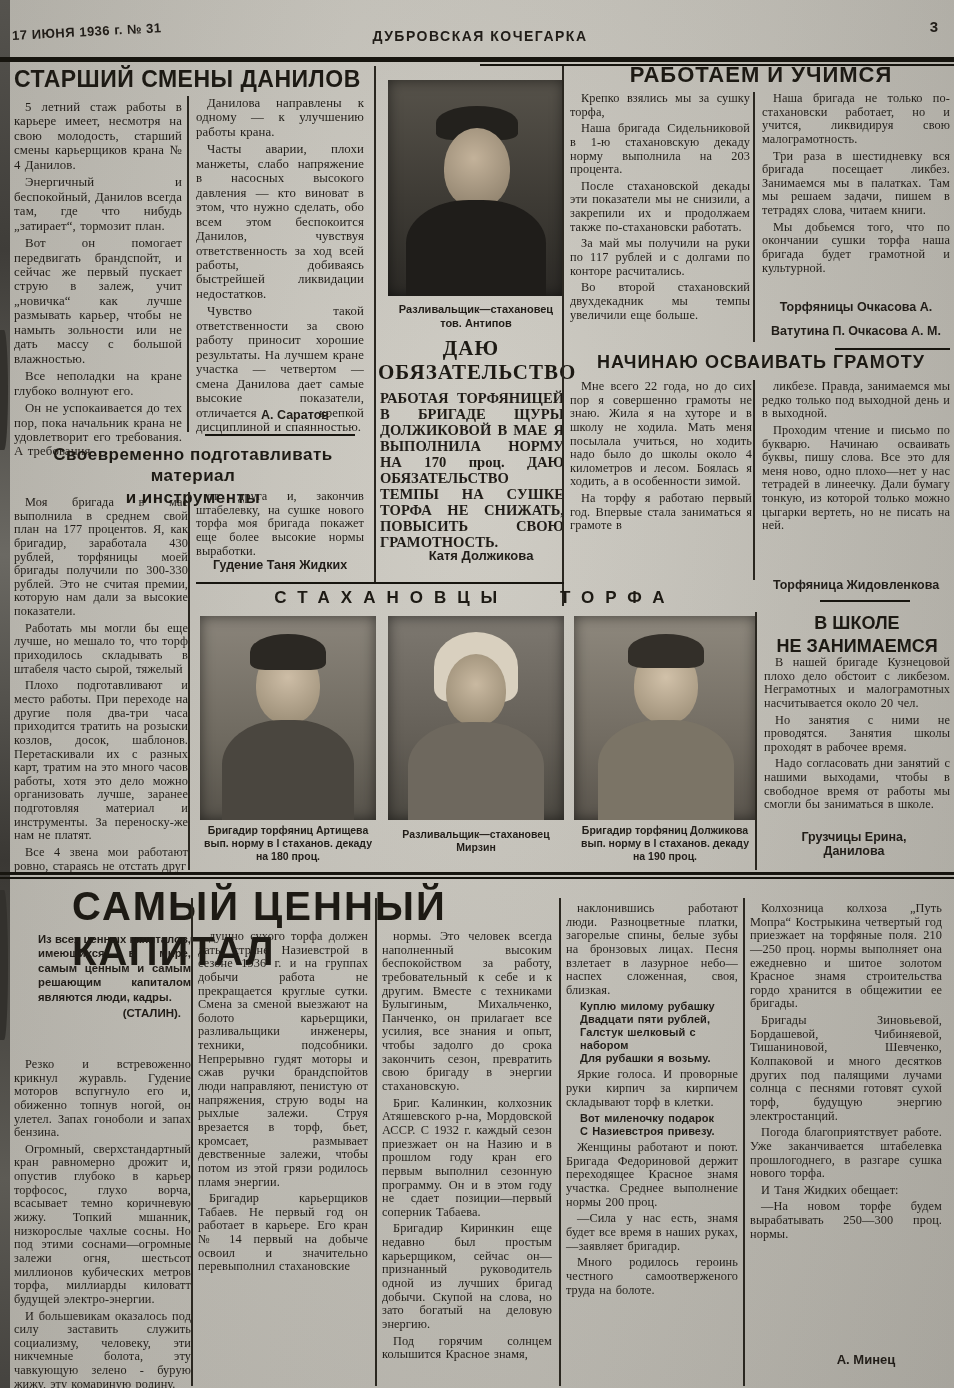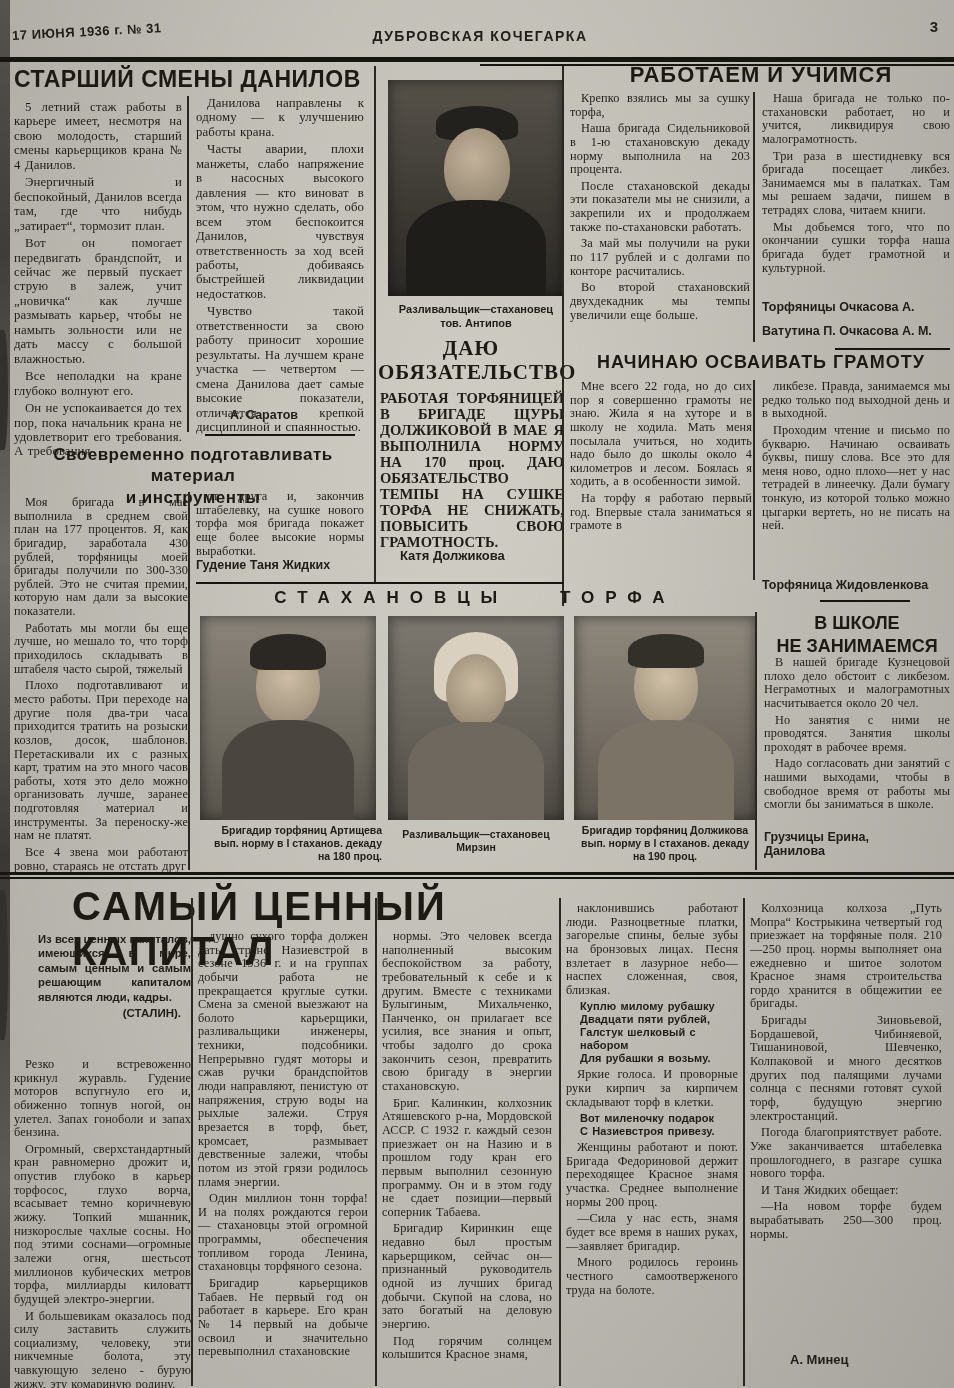--- a/index.html
+++ b/index.html
@@ -23,21 +23,21 @@
   .vr{width:2px;background:#2a2720;}
   
   h1,h2,h3{margin:0;font-family:"Liberation Sans",sans-serif;color:#1d1a14;}
   
   .col p{margin:0 0 3px 0;text-indent:11px;text-align:justify;white-space:pre-line;
          letter-spacing:.1px;}
   .col{font-size:12.8px;line-height:1.13;word-spacing:1px;}
   .col.sm{font-size:12.3px;line-height:1.11;}
   .col p.verse{font-family:"Liberation Sans",sans-serif;font-weight:bold;font-size:11px;
                text-align:left;text-indent:0;padding-left:14px;line-height:1.18;margin:2px 0 3px;}
-  .sig{font-family:"Liberation Sans",sans-serif;font-weight:bold;text-align:left;
+  .sig{font-family:"Liberation Sans",sans-serif;font-weight:bold;text-align:center;
        font-size:12.5px;white-space:pre-line;}
   
   .photo{overflow:hidden;box-shadow:inset 0 0 14px rgba(0,0,0,.55);}
   .photo .head{position:absolute;border-radius:50% 50% 46% 46%;}
   .photo .torso{position:absolute;border-radius:45% 45% 0 0;}
   .photo .cap{position:absolute;border-radius:50% 50% 20% 20%;}
   
   .epi{font-family:"Liberation Sans",sans-serif;font-weight:bold;font-size:11.3px;
        line-height:1.28;text-align:justify;padding-left:24px;}
   .epi-sig{font-family:"Liberation Sans",sans-serif;font-weight:bold;font-size:11.5px;
@@ -148,21 +148,21 @@
     <div class="cap" style="left:46px;top:16px;width:84px;height:70px;background:#d9d0bf;"></div>
     <div class="head" style="left:58px;top:38px;width:60px;height:72px;background:radial-gradient(circle at 50% 42%,#c9b9a1,#8d8069);"></div>
     <div class="torso" style="left:20px;top:106px;width:136px;height:98px;background:#6e685e;"></div>
   </div>
   <div class="abs photo" style="left:574px;top:616px;width:182px;height:204px;background:linear-gradient(180deg,#8e887d 0%,#726c62 60%,#5a554d 100%);">
     <div class="head" style="left:60px;top:30px;width:64px;height:78px;background:radial-gradient(circle at 50% 40%,#d1c1a9,#968871);"></div>
     <div class="cap" style="left:54px;top:18px;width:76px;height:34px;background:#332f29;"></div>
     <div class="torso" style="left:24px;top:104px;width:136px;height:100px;background:#7b7466;"></div>
   </div>
 
-  <div class="abs sans b ctr pre" style="left:194px;top:824px;width:188px;font-size:10.5px;line-height:1.25;text-align:right;">Бригадир торфяниц Артищева
+  <div class="abs sans b ctr pre" style="left:194px;top:824px;width:188px;font-size:10.5px;line-height:1.25;">Бригадир торфяниц Артищева
 вып. норму в I стаханов. декаду
 на 180 проц.</div>
   <div class="abs sans b ctr pre" style="left:384px;top:828px;width:184px;font-size:10.5px;line-height:1.25;">Разливальщик—стахановец
 Мирзин</div>
   <div class="abs sans b ctr pre" style="left:570px;top:824px;width:190px;font-size:10.5px;line-height:1.25;">Бригадир торфяниц Должикова
 вып. норму в I стаханов. декаду
 на 190 проц.</div>
 
   <h2 class="abs ctr pre" style="left:764px;top:612px;width:186px;font-size:18px;line-height:1.25;">В ШКОЛЕ
 НЕ ЗАНИМАЕМСЯ</h2>
@@ -184,21 +184,20 @@
     <div class="epi">Из всех ценных капиталов, имеющихся в мире, самым ценным и самым решающим капиталом являются люди, кадры.</div>
     <div class="epi-sig">(СТАЛИН).</div>
   </div>
   <div class="abs col sm" style="left:14px;top:1058px;width:177px;height:326px;">
       <p>Резко и встревоженно крикнул журавль. Гудение моторов вспугнуло его и, обиженно топнув ногой, он улетел. Запах гоноболи и запах бензина.</p>
       <p>Огромный, сверхстандартный кран равномерно дрожит и, опустив глубоко в карьер торфосос, глухо ворча, всасывает темно коричневую жижу. Топкий мшанник, низкорослые чахлые сосны. Но под этими соснами—огромные залежи огня, шестьсот миллионов кубических метров торфа, миллиарды киловатт будущей электро-энергии.</p>
       <p>И большевикам оказалось под силу заставить служить социализму, человеку, эти никчемные болота, эту чавкующую зелено - бурую жижу, эту комариную родину.</p>
     </div>
   <div class="abs col sm" style="left:198px;top:930px;width:170px;height:455px;">
       <p>душно сухого торфа должен дать стране Назиевстрой в сезоне 1936 г. и на группах добычи работа не прекращается круглые сутки. Смена за сменой выезжают на болото карьерщики, разливальщики инженеры, техники, подсобники. Непрерывно гудят моторы и сжав ручки брандспойтов люди направляют, пенистую от напряжения, струю воды на рыхлые залежи. Струя врезается в торф, бьет, кромсает, размывает девственные залежи, чтобы потом из этой грязи родилось пламя энергии.</p>
-      <p>Один миллион тонн торфа! И на полях рождаются герои — стахановцы этой огромной программы, обеспечения топливом города Ленина, стахановцы торфяного сезона.</p>
       <p>Бригадир карьерщиков Табаев. Не первый год он работает в карьере. Его кран № 14 первый на добыче освоил и значительно перевыполнил стахановские</p>
     </div>
   <div class="abs col sm" style="left:382px;top:930px;width:170px;height:455px;">
       <p>нормы. Это человек всегда наполненный высоким беспокойством за работу, требовательный к себе и к другим. Вместе с техниками Булыгиным, Михальченко, Панченко, он прилагает все усилия, все знания и опыт, чтобы задолго до срока закончить сезон, превратить свою бригаду в энергии стахановскую.</p>
       <p>Бриг. Калинкин, колхозник Атяшевского р-на, Мордовской АССР. С 1932 г. каждый сезон приезжает он на Назию и в прошлом году кран его первым выполнил сезонную программу. Он и в этом году не сдает позиции—первый соперник Табаева.</p>
       <p>Бригадир Киринкин еще недавно был простым карьерщиком, сейчас он—признанный руководитель одной из лучших бригад добычи. Скупой на слова, но зато богатый на деловую энергию.</p>
       <p>Под горячим солнцем колышится Красное знамя,</p>
     </div>
   <div class="abs col sm" style="left:566px;top:902px;width:172px;height:484px;">
       <p>наклонившись работают люди. Разноцветные платки, загорелые спины, белые зубы на бронзовых лицах. Песня взлетает в лазурное небо—наспех сложенная, своя, близкая.</p>

